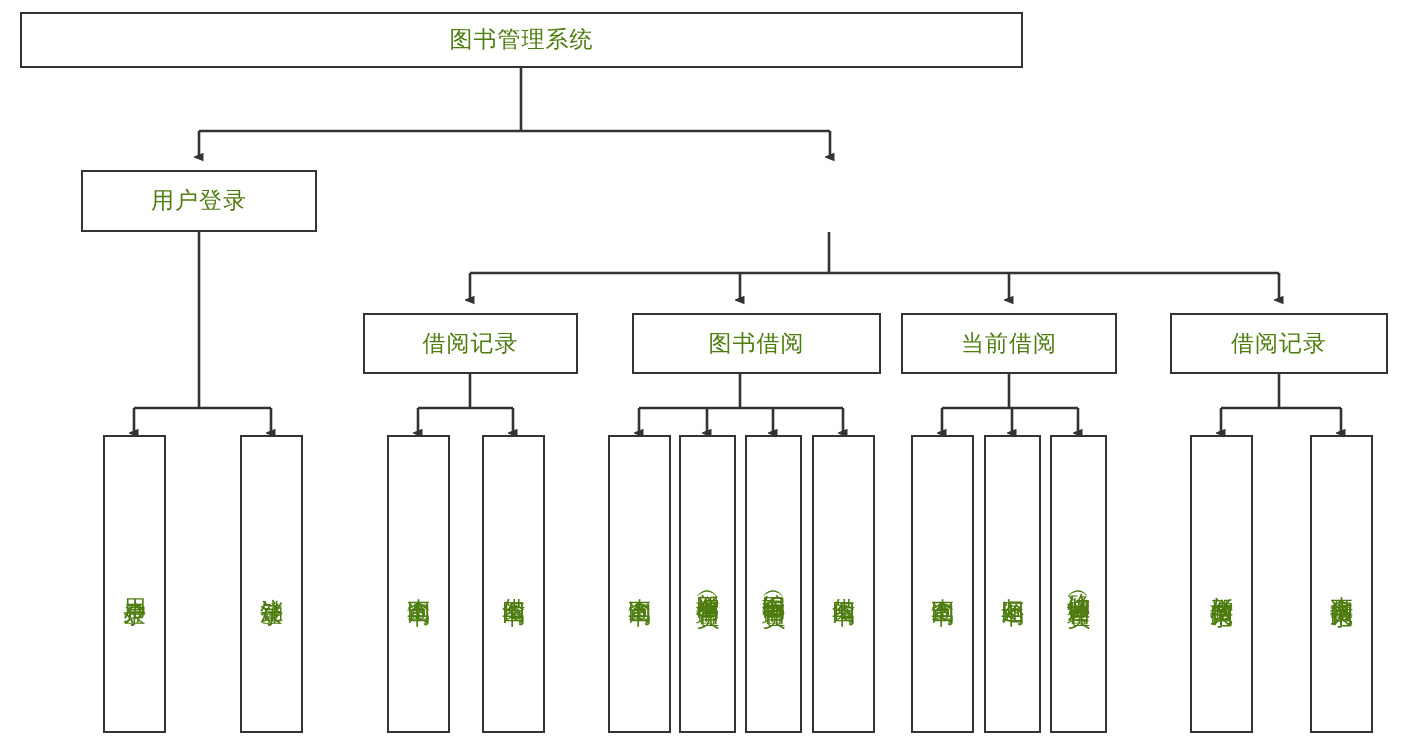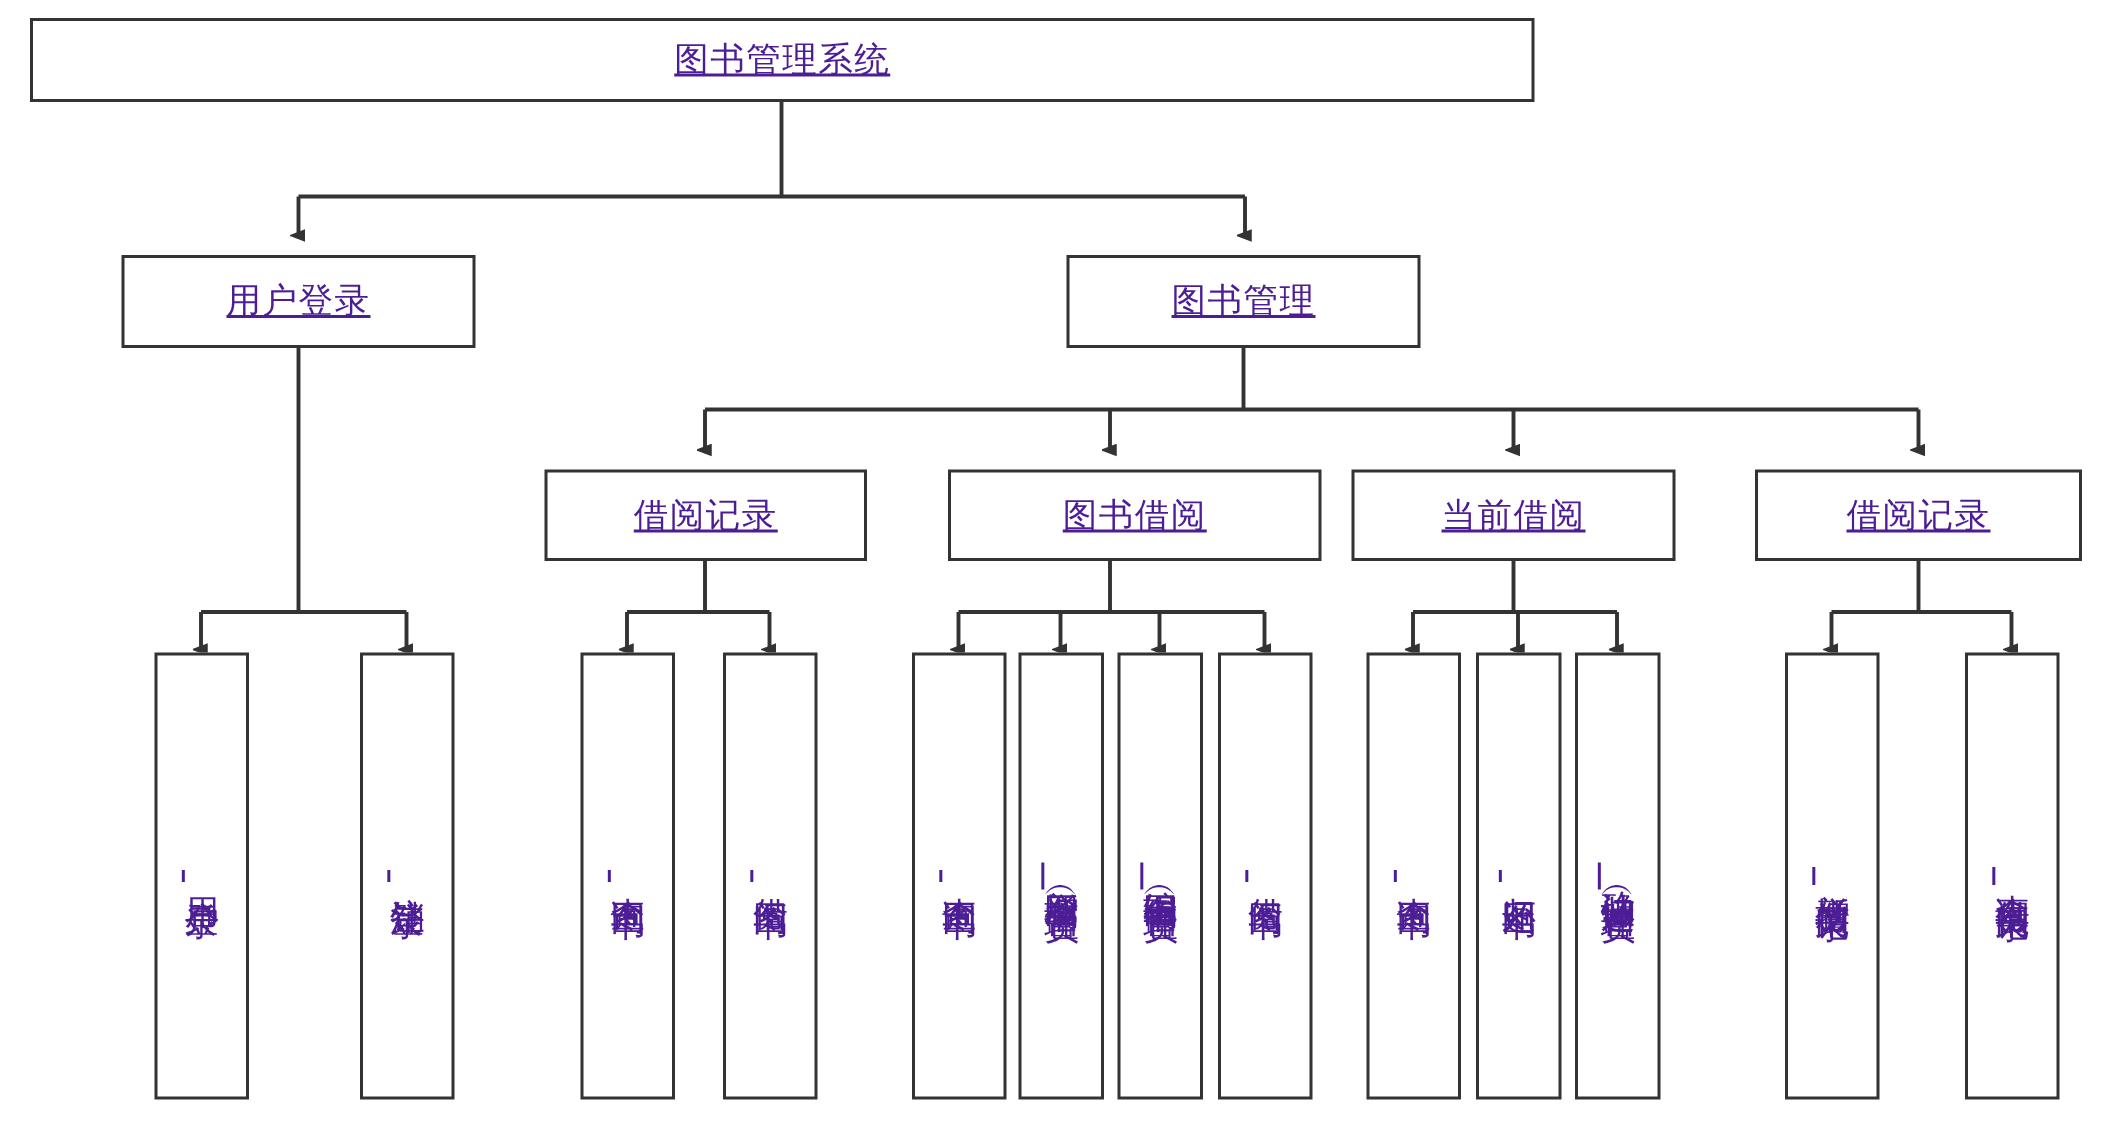--- a/index.html
+++ b/index.html
@@ -28,23 +28,22 @@
     pointer-events: none;
   }
   .node {
     position: absolute;
     box-sizing: border-box;
     border: 2px solid #333333;
     background: #ffffff;
     display: flex;
     align-items: center;
     justify-content: center;
-    color: #4c1d95;
+    color: #4d7c0f;
     z-index: 2;
-    text-decoration: underline;
   }
   .node.horiz {
     font-size: 23px;
     letter-spacing: 1px;
     line-height: 1.2;
   }
   .node.vert {
     font-size: 23px;
     line-height: 1.28;
     letter-spacing: 2px;
@@ -121,23 +120,20 @@
     </g>
   </svg>
 
   <div class="node horiz" style="left:20px; top:12px; width:1003px; height:56px;">
     <span>图书管理系统</span>
   </div>
 
   <div class="node horiz" style="left:81px; top:170px; width:236px; height:62px;">
     <span>用户登录</span>
   </div>
-  <div class="node horiz" style="left:711px; top:170px; width:236px; height:62px;">
-    <span>图书管理</span>
-  </div>
 
   <div class="node horiz" style="left:363px; top:313px; width:215px; height:61px;">
     <span>借阅记录</span>
   </div>
   <div class="node horiz" style="left:632px; top:313px; width:249px; height:61px;">
     <span>图书借阅</span>
   </div>
   <div class="node horiz" style="left:1170px; top:313px; width:218px; height:61px;">
     <span>借阅记录</span>
   </div>

